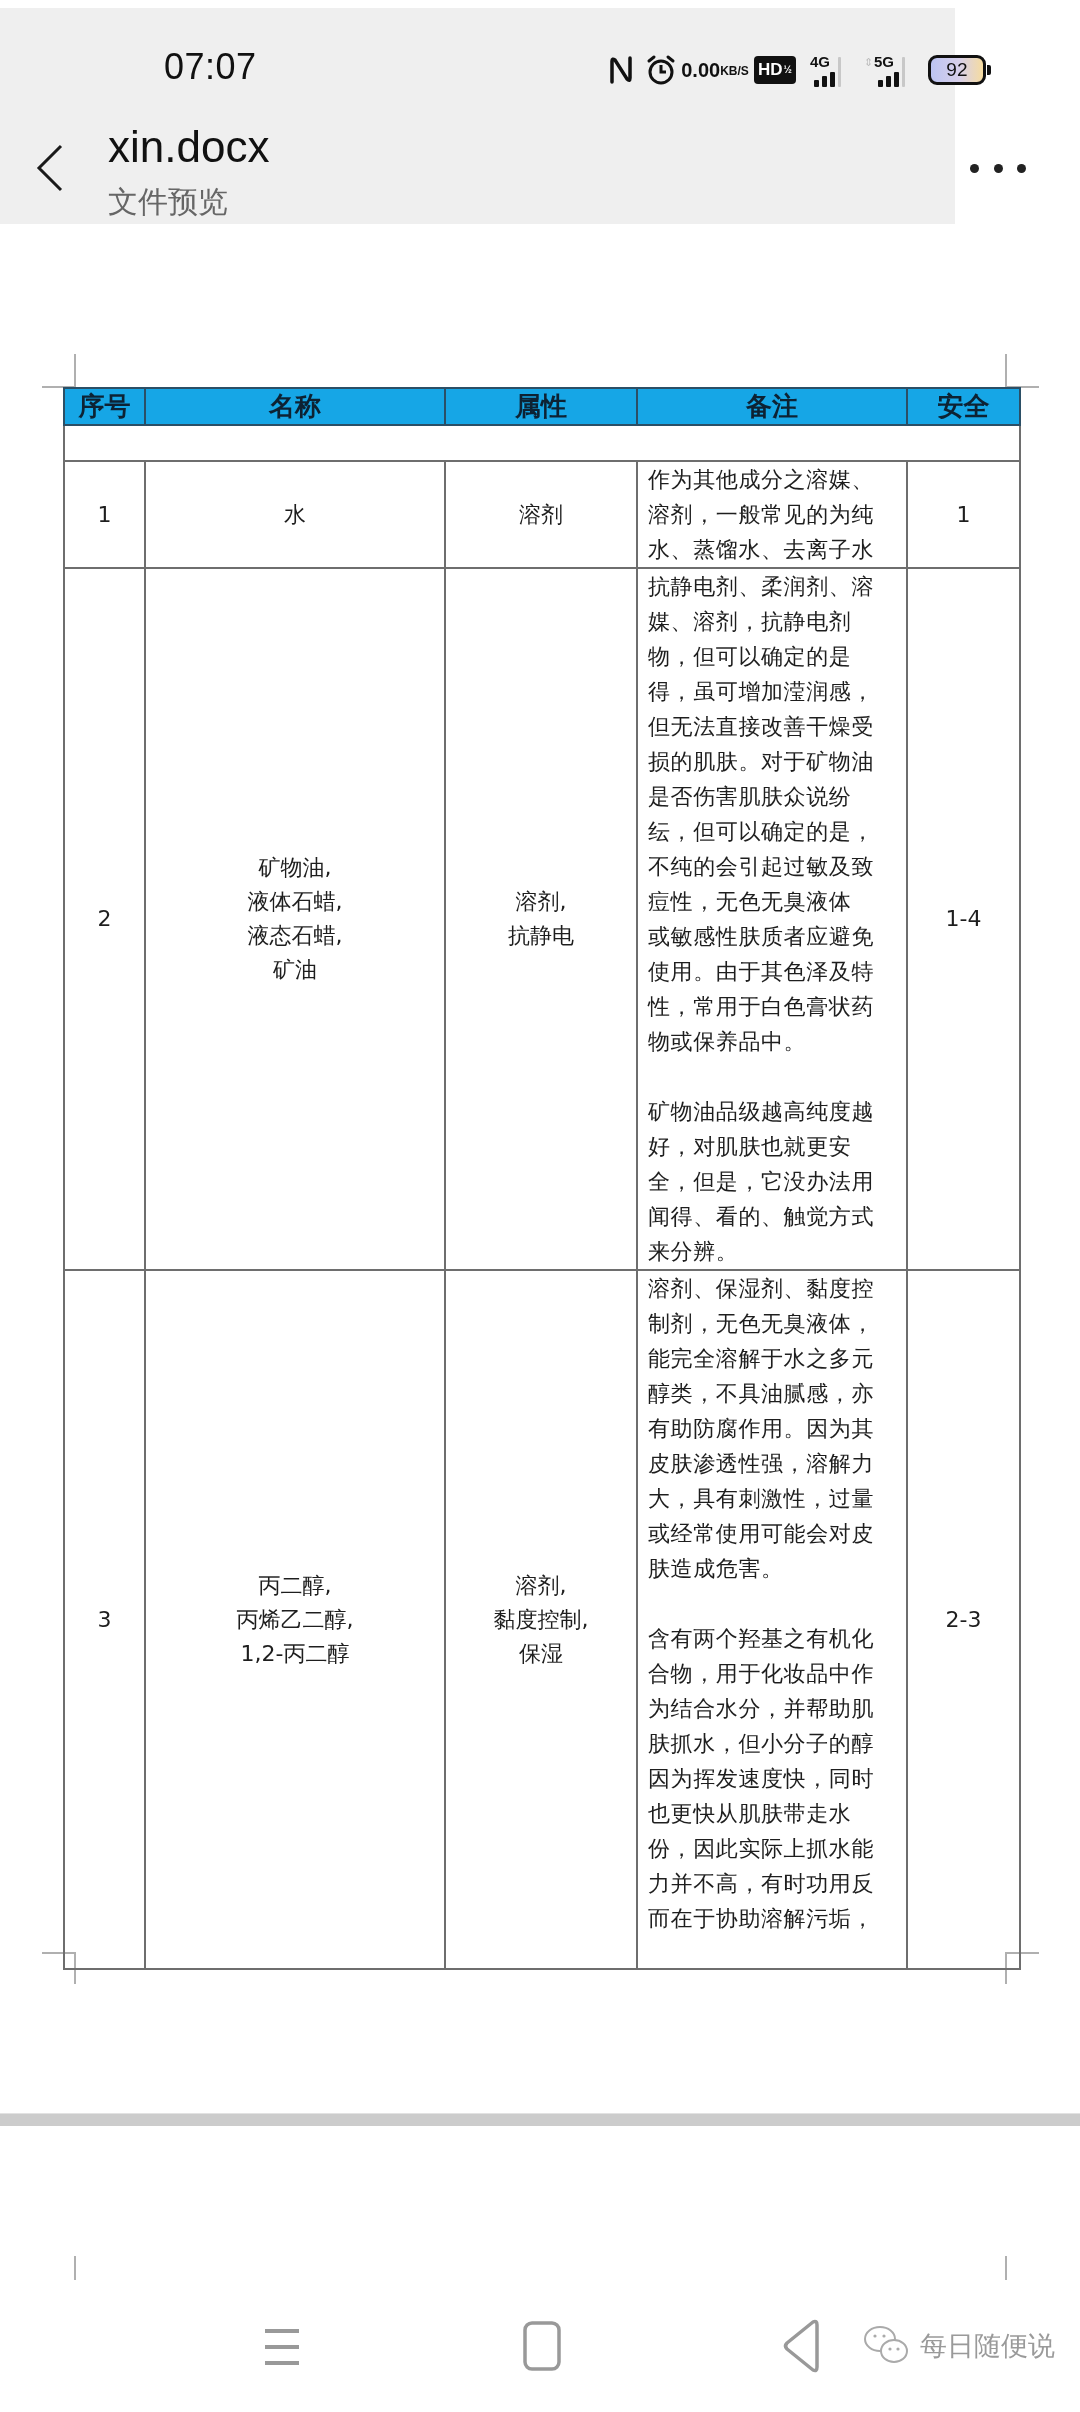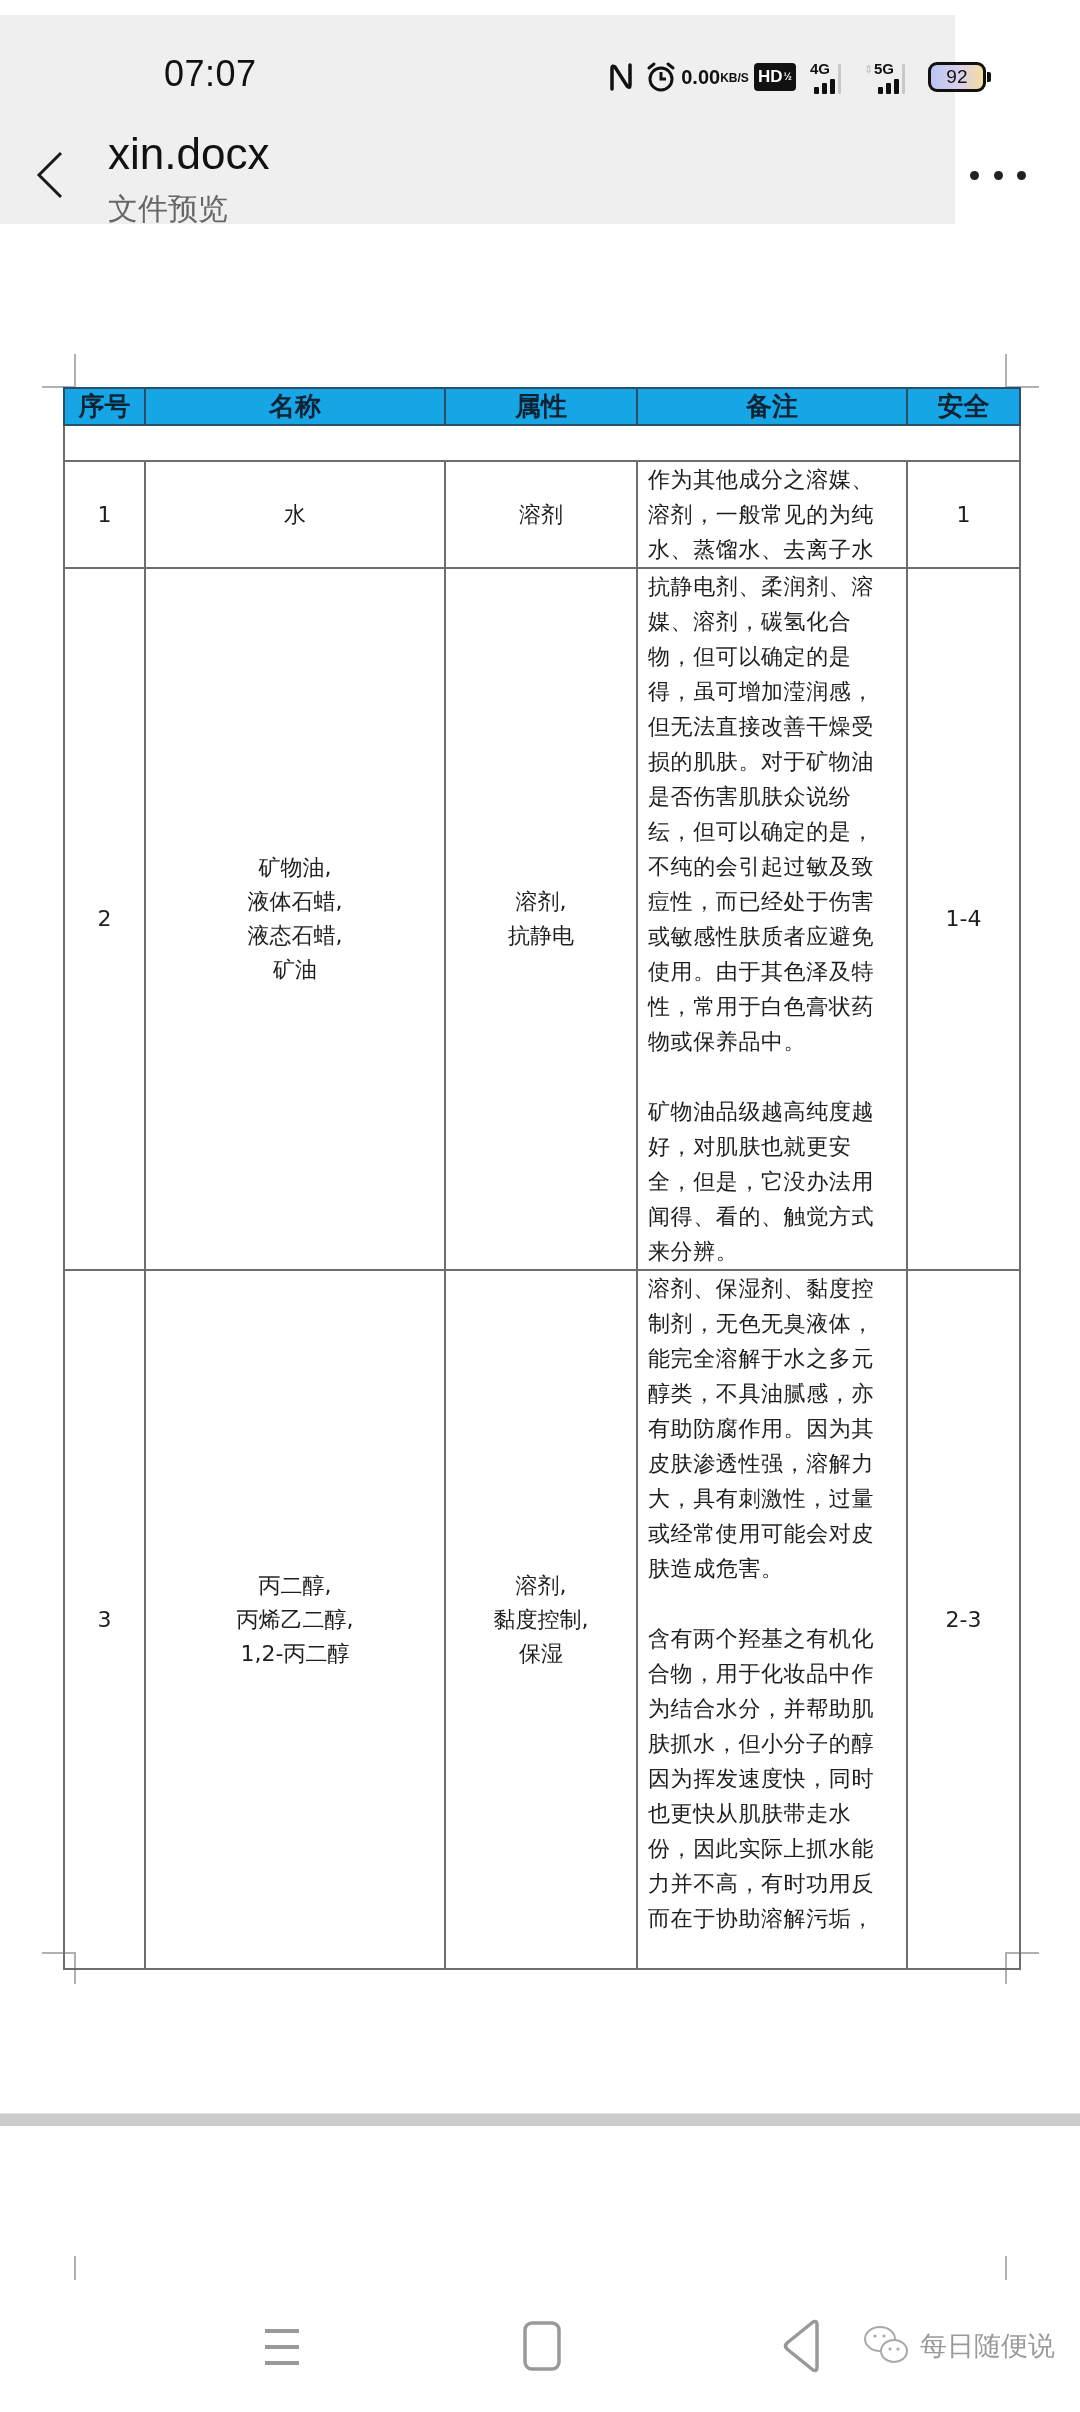--- a/index.html
+++ b/index.html
@@ -1,20 +1,20 @@
 <!DOCTYPE html>
 <html><head>
 <meta charset="utf-8">
 <style>
   * { box-sizing: border-box; margin: 0; padding: 0; }
   html, body { width: 1080px; height: 2412px; background: #ffffff; overflow: hidden; }
   body { position: relative; font-family: "DejaVu Sans", "Liberation Sans", sans-serif; color: #1a1a1a; }
 
   
-  .topbar { position: absolute; left: 0; top: 15px; width: 955px; height: 224px; background: #efefef; }
+  .topbar { position: absolute; left: 0; top: 8px; width: 955px; height: 224px; background: #efefef; }
   .status-time { position: absolute; left: 164px; top: 38px; font-size: 36px; color: #111; font-family: "Liberation Sans", sans-serif; letter-spacing: 0.5px; }
   .status-icons { position: absolute; left: 608px; top: 42px; height: 40px; display: flex; align-items: center; }
   .si { display: inline-flex; align-items: center; justify-content: center; margin-right: 12px; color: #111; }
   .si-nfc { width: 26px; height: 30px; }
   .si-alarm { width: 30px; height: 32px; }
   .si-speed { flex-direction: row; line-height: 1; font-family: "Liberation Sans", sans-serif; font-weight: bold; width: 54px; }
   .si-speed .v { font-size: 20px; }
   .si-speed .u { font-size: 12px; margin-top: 1px; }
   .si-hd { background: #111; color: #fff; font-family: "Liberation Sans", sans-serif; font-weight: bold; font-size: 17px; border-radius: 4px; height: 28px; padding: 0 4px; }
   .si-net { position: relative; width: 44px; height: 34px; }
@@ -182,29 +182,29 @@
         <div>液体石蜡,</div>
         <div>液态石蜡,</div>
         <div>矿油</div>
       </td>
       <td class="center attr-lines">
         <div>溶剂,</div>
         <div>抗静电</div>
       </td>
       <td class="note">
         <p>抗静电剂、柔润剂、溶</p>
-        <p>媒、溶剂，碳氢化合</p>
+        <p>媒、溶剂，抗静电剂</p>
         <p>物，但可以确定的是</p>
         <p>得，虽可增加滢润感，</p>
         <p>但无法直接改善干燥受</p>
         <p>损的肌肤。对于矿物油</p>
         <p>是否伤害肌肤众说纷</p>
         <p>纭，但可以确定的是，</p>
         <p>不纯的会引起过敏及致</p>
-        <p>痘性，而已经处于伤害</p>
+        <p>痘性，无色无臭液体</p>
         <p>或敏感性肤质者应避免</p>
         <p>使用。由于其色泽及特</p>
         <p>性，常用于白色膏状药</p>
         <p>物或保养品中。</p>
         <p class="gap"></p>
         <p>矿物油品级越高纯度越</p>
         <p>好，对肌肤也就更安</p>
         <p>全，但是，它没办法用</p>
         <p>闻得、看的、触觉方式</p>
         <p>来分辨。</p>

